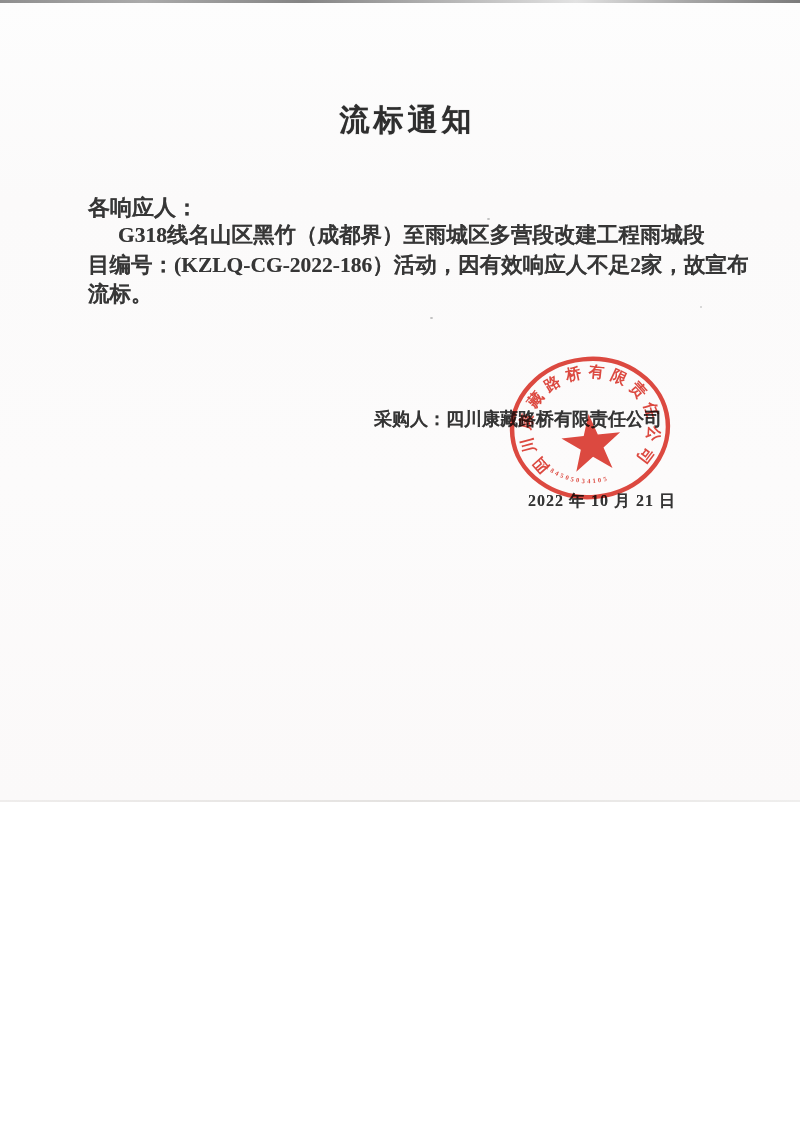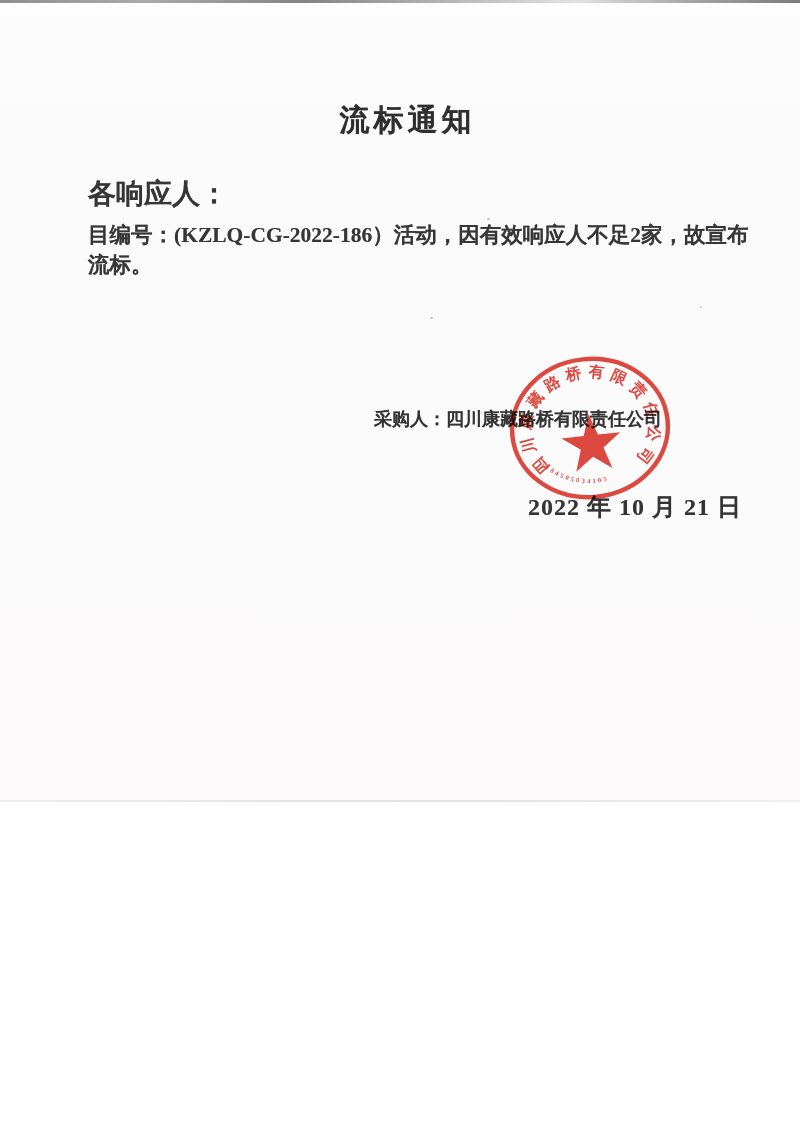--- a/index.html
+++ b/index.html
@@ -43,22 +43,22 @@
     margin: 0;
     text-align: center;
     font-size: 30px;
     font-weight: 700;
     letter-spacing: 4px;
     color: #2e2e2e;
     text-shadow: 0 0 0.7px rgba(46,46,46,0.55);
   }
   .salutation {
     position: absolute;
-    left: 88px; top: 175px;
-    font-size: 28px;
+    left: 88px; top: 193px;
+    font-size: 22px;
     font-weight: 600;
     color: #363636;
     text-shadow: 0 0 0.6px rgba(54,54,54,0.5);
     white-space: nowrap;
   }
   .paragraph {
     position: absolute;
     left: 88px; top: 221px;
     font-size: 21.5px;
     font-weight: 600;
@@ -73,21 +73,21 @@
     left: 374px; top: 407px;
     font-size: 18px;
     font-weight: 600;
     color: #343434;
     text-shadow: 0 0 0.6px rgba(52,52,52,0.5);
     white-space: nowrap;
   }
   .date-line {
     position: absolute;
     left: 528px; top: 491px;
-    font-size: 24px;
+    font-size: 16px;
     font-weight: 600;
     letter-spacing: 1px;
     color: #343434;
     text-shadow: 0 0 0.6px rgba(52,52,52,0.5);
     white-space: nowrap;
   }
   .stamp {
     position: absolute;
     left: 500px; top: 348px;
     width: 180px; height: 160px;
@@ -113,20 +113,21 @@
 
   <div class="scan-edge-top"></div>
   <div class="scan-edge-right"></div>
   <div class="scan-edge-bottom"></div>
 
   <h1 class="doc-title">流标通知</h1>
 
   <div class="salutation">各响应人：</div>
 
   <div class="paragraph">
+    <div class="line indent">G318线名山区黑竹（成都界）至雨城区多营段改建工程雨城段</div>
     <div class="line">目编号：(KZLQ-CG-2022-186）活动，因有效响应人不足2家，故宣布</div>
     <div class="line">流标。</div>
   </div>
 
   <div class="purchaser-line">采购人：四川康藏路桥有限责任公司</div>
 
   <div class="date-line">2022 年 10 月 21 日</div>
 
   <svg class="stamp" viewBox="0 0 180 160" aria-hidden="true">
     <g transform="rotate(-6 90 80)">

